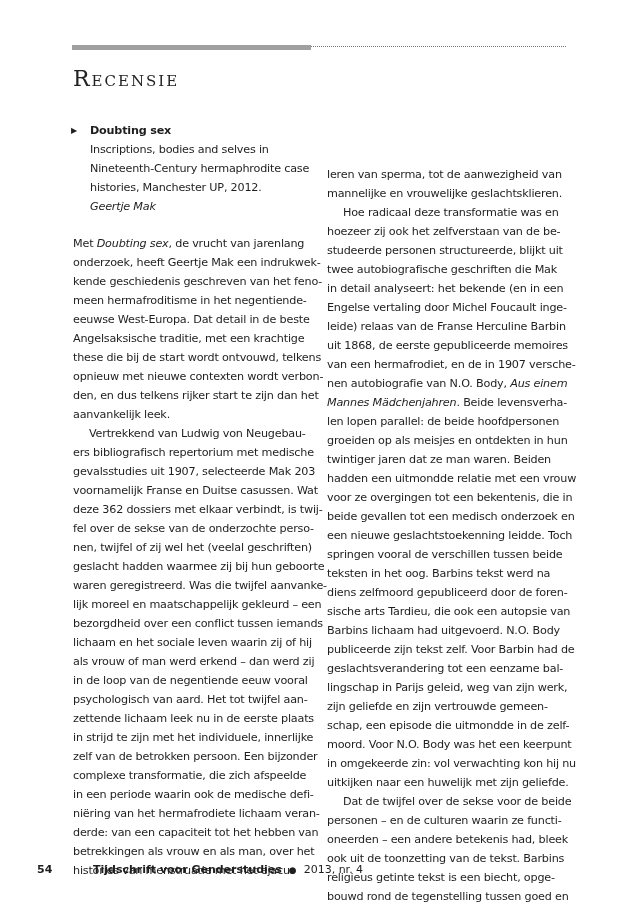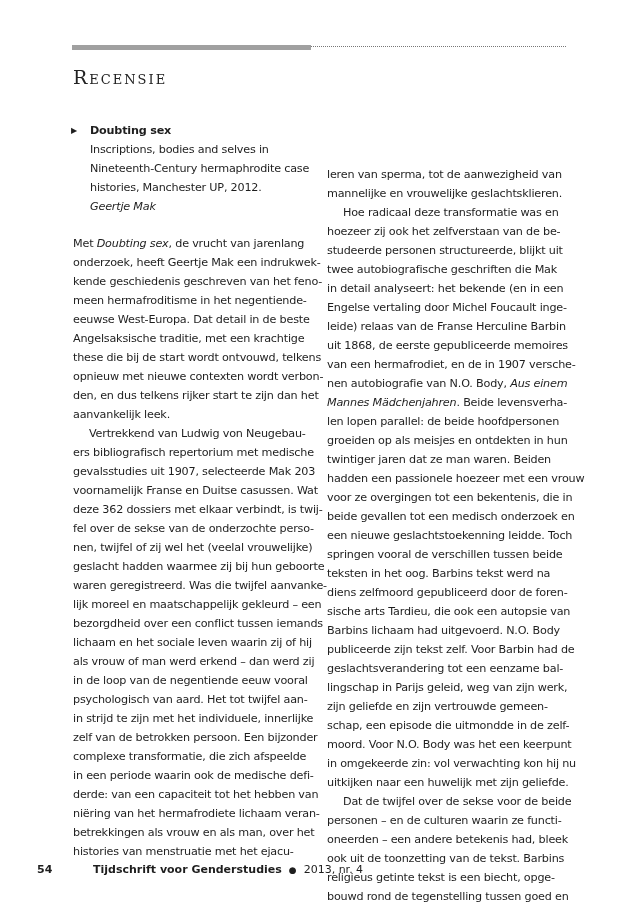--- a/index.html
+++ b/index.html
@@ -1,21 +1,21 @@
 <!DOCTYPE html>
 <html><head>
 <meta charset="utf-8">
 <style>
   html, body { margin:0; padding:0; background:#ffffff; }
   body { width:638px; height:903px; position:relative; overflow:hidden;
          font-family:"DejaVu Sans", sans-serif; color:#1e1e1e; }
   .rule-thick { position:absolute; left:72px; top:45px; width:239px; height:5px; background:#a0a0a0; }
   .rule-dotted { position:absolute; left:311px; top:46px; width:255px; height:0; border-top:1px dotted #777; }
   .section-title { position:absolute; left:73px; top:66px; font-family:"DejaVu Serif", serif;
-        font-size:19px; letter-spacing:2px; font-variant:small-caps; color:#222; }
+        font-size:22px; letter-spacing:2px; font-variant:small-caps; color:#222; }
   .col { position:absolute; width:252px; font-size:11.2px; line-height:19px; letter-spacing:-0.2px; }
   .col-left { left:73px; top:121px; }
   .col-right { left:327px; top:121px;margin-top:44px; }
   .line { white-space:nowrap; height:19px; }
   .ind { padding-left:16px; }
   .book { position:relative; padding-left:17px; }
   .book .arrow { position:absolute; left:-2px; top:0; font-size:8px; }
   .book .title { font-weight:bold; }
   .it { font-style:italic; }
   .gap { height:18px; }
@@ -51,35 +51,36 @@
       <div class="line">these die bij de start wordt ontvouwd, telkens</div>
       <div class="line">opnieuw met nieuwe contexten wordt verbon-</div>
       <div class="line">den, en dus telkens rijker start te zijn dan het</div>
       <div class="line">aanvankelijk leek.</div>
       <div class="line ind">Vertrekkend van Ludwig von Neugebau-</div>
       <div class="line">ers bibliografisch repertorium met medische</div>
       <div class="line">gevalsstudies uit 1907, selecteerde Mak 203</div>
       <div class="line">voornamelijk Franse en Duitse casussen. Wat</div>
       <div class="line">deze 362 dossiers met elkaar verbindt, is twij-</div>
       <div class="line">fel over de sekse van de onderzochte perso-</div>
-      <div class="line">nen, twijfel of zij wel het (veelal vrouwelijke)</div>
+      <div class="line">nen, twijfel of zij wel het (veelal geschriften)</div>
       <div class="line">geslacht hadden waarmee zij bij hun geboorte</div>
       <div class="line">waren geregistreerd. Was die twijfel aanvanke-</div>
       <div class="line">lijk moreel en maatschappelijk gekleurd – een</div>
       <div class="line">bezorgdheid over een conflict tussen iemands</div>
       <div class="line">lichaam en het sociale leven waarin zij of hij</div>
       <div class="line">als vrouw of man werd erkend – dan werd zij</div>
       <div class="line">in de loop van de negentiende eeuw vooral</div>
       <div class="line">psychologisch van aard. Het tot twijfel aan-</div>
+      <div class="line">zettende lichaam leek nu in de eerste plaats</div>
       <div class="line">in strijd te zijn met het individuele, innerlijke</div>
       <div class="line">zelf van de betrokken persoon. Een bijzonder</div>
       <div class="line">complexe transformatie, die zich afspeelde</div>
       <div class="line">in een periode waarin ook de medische defi-</div>
+      <div class="line">niëring van het hermafrodiete lichaam veran-</div>
       <div class="line">derde: van een capaciteit tot het hebben van</div>
-      <div class="line">niëring van het hermafrodiete lichaam veran-</div>
       <div class="line">betrekkingen als vrouw en als man, over het</div>
       <div class="line">histories van menstruatie met het ejacu-</div>
     </div>
 </div>
 
 <div class="col col-right">
   <div id="right-lines-a">
       <div class="line">leren van sperma, tot de aanwezigheid van</div>
       <div class="line">mannelijke en vrouwelijke geslachtsklieren.</div>
       <div class="line ind">Hoe radicaal deze transformatie was en</div>
@@ -91,21 +92,21 @@
       <div class="line">leide) relaas van de Franse Herculine Barbin</div>
       <div class="line">uit 1868, de eerste gepubliceerde memoires</div>
       <div class="line">van een hermafrodiet, en de in 1907 versche-</div>
     </div>
   <div class="line"><span>nen autobiografie van N.O. Body, </span><span class="it">Aus einem</span></div>
   <div class="line"><span class="it">Mannes Mädchenjahren</span><span>. Beide levensverha-</span></div>
   <div id="right-lines-b">
       <div class="line">len lopen parallel: de beide hoofdpersonen</div>
       <div class="line">groeiden op als meisjes en ontdekten in hun</div>
       <div class="line">twintiger jaren dat ze man waren. Beiden</div>
-      <div class="line">hadden een passionele hoezeer met een vrouw</div>
+      <div class="line">hadden een uitmondde relatie met een vrouw</div>
       <div class="line">voor ze overgingen tot een bekentenis, die in</div>
       <div class="line">beide gevallen tot een medisch onderzoek en</div>
       <div class="line">een nieuwe geslachtstoekenning leidde. Toch</div>
       <div class="line">springen vooral de verschillen tussen beide</div>
       <div class="line">teksten in het oog. Barbins tekst werd na</div>
       <div class="line">diens zelfmoord gepubliceerd door de foren-</div>
       <div class="line">sische arts Tardieu, die ook een autopsie van</div>
       <div class="line">Barbins lichaam had uitgevoerd. N.O. Body</div>
       <div class="line">publiceerde zijn tekst zelf. Voor Barbin had de</div>
       <div class="line">geslachtsverandering tot een eenzame bal-</div>

